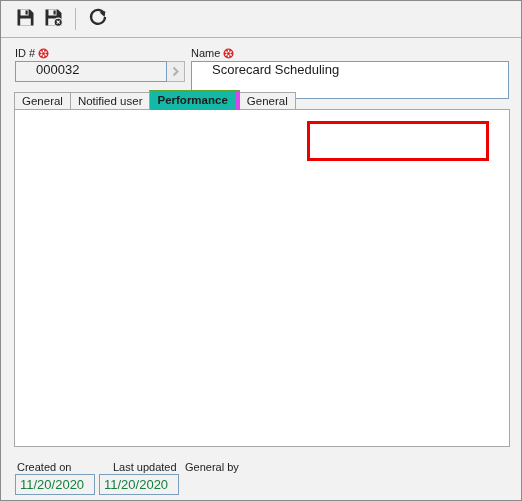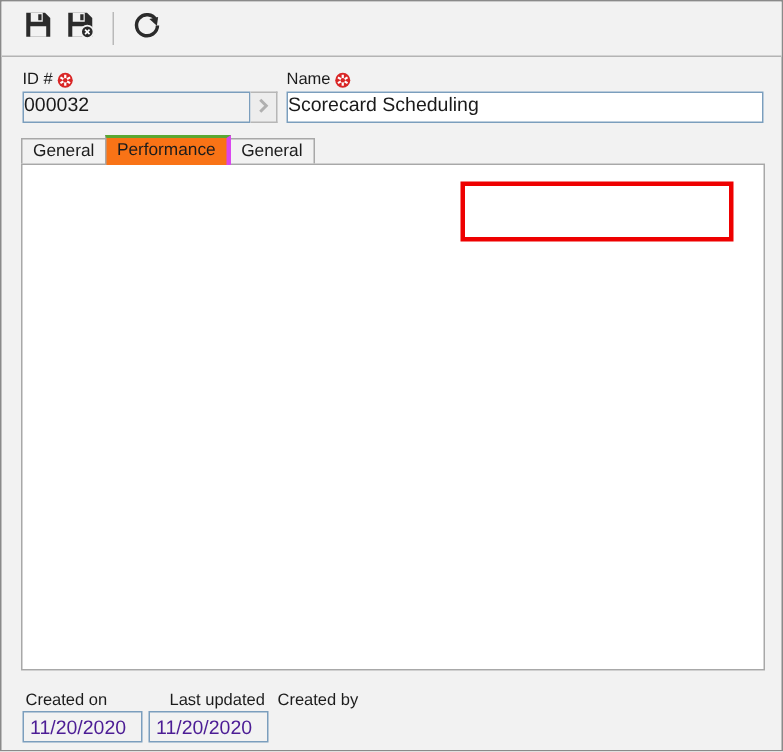--- a/index.html
+++ b/index.html
@@ -72,21 +72,21 @@
   }
   .id-label { position: absolute; left: 14px; top: 46px; }
   .name-label { position: absolute; left: 190px; top: 46px; }
 
   .txtinput {
     box-sizing: border-box;
     border: 1px solid #7b9ebd;
     font-family: "Liberation Sans", sans-serif;
     font-size: 13px;
     color: #1a1a1a;
-    padding: 0 0;
+    padding: 0 20px;
     outline: none;
   }
   #id-field {
     position: absolute;
     left: 14px; top: 60px;
     width: 152px; height: 21px;
     background: #f2f2f2;
   }
   #id-go {
     position: absolute;
@@ -97,21 +97,21 @@
     border-left: none;
     background: #ededed;
     display: flex;
     align-items: center;
     justify-content: center;
     cursor: pointer;
   }
   #name-field {
     position: absolute;
     left: 190px; top: 60px;
-    width: 318px; height: 21px;
+    width: 318px; height: 38px;
     background: #ffffff;
   }
 
   
   .tabstrip {
     position: absolute;
     left: 13px; top: 90px;
     height: 19px;
     display: flex;
     align-items: flex-end;
@@ -126,26 +126,27 @@
     border: 1px solid #a8a8a8;
     border-bottom: none;
     display: flex;
     align-items: center;
     cursor: pointer;
     margin-right: -1px;
     line-height: 1;
   }
   .tab.active {
     height: 20px;
-    background: #f97316;
+    background: #14b8a6;
     border-top: 2px solid #5aa832;
     border-left: 1px solid #a8a8a8;
-    border-right: 3px solid #d946ef;
+    border-right: 5px solid #d946ef;
     position: relative;
     z-index: 3;
+    font-weight: bold;
   }
 
   
   .tabpanel {
     position: absolute;
     left: 13px; top: 108px;
     width: 496px; height: 338px;
     box-sizing: border-box;
     background: #ffffff;
     border: 1px solid #a8a8a8;
@@ -329,21 +330,21 @@
 
   
   .foot-label { font-size: 11px; color: #1c1c1c; position: absolute; }
   .foot-input {
     position: absolute;
     box-sizing: border-box;
     height: 21px;
     background: #f2f2f2;
     border: 1px solid #7b9ebd;
     font-size: 13px;
-    color: #4c1d95;
+    color: #15803d;
     padding: 0 4px;
     display: flex;
     align-items: center;
   }
   #created-label  { left: 16px;  top: 460px; }
   #created-input  { left: 14px;  top: 473px; width: 80px; }
   #updated-label  { left: 112px; top: 460px; }
   #updated-input  { left: 98px;  top: 473px; width: 80px; }
   #upby-label     { left: 184px; top: 460px; }
   #upby-input     { left: 182px; top: 473px; width: 326px; margin-top: 29px; }
@@ -413,20 +414,21 @@
         <circle cx="5.5" cy="5.5" r="5" fill="#d92626"></circle>
         <path d="M5.5 1.8 V9.2 M2.3 3.6 L8.7 7.4 M8.7 3.6 L2.3 7.4" stroke="#ffffff" stroke-width="1.5"></path>
         <circle cx="5.5" cy="5.5" r="1.5" fill="#d92626"></circle>
       </svg>
     </span>
   </div>
   <div class="txtinput" id="name-field">Scorecard Scheduling</div>
 
   <div class="tabstrip">
     <div class="tab">General</div>
+    <div class="tab">Notified user</div>
     <div class="tab active">Performance</div>
     <div class="tab">General</div>
   </div>
 
   <div class="tabpanel"></div>
 
   <div class="field-label sched-label">
     <span>Scheduling type</span>
     <span class="req-mark">
       <svg width="11" height="11" viewBox="0 0 11 11">
@@ -563,16 +565,16 @@
       </span>
     </div>
   </div>
 
   <div class="foot-label" id="created-label">Created on</div>
   <div class="foot-input" id="created-input">11/20/2020</div>
 
   <div class="foot-label" id="updated-label">Last updated</div>
   <div class="foot-input" id="updated-input">11/20/2020</div>
 
-  <div class="foot-label" id="upby-label">Created by</div>
+  <div class="foot-label" id="upby-label">General by</div>
   <div class="foot-input" id="upby-input">cpm</div>
 
 </div>
 
 </body></html>

